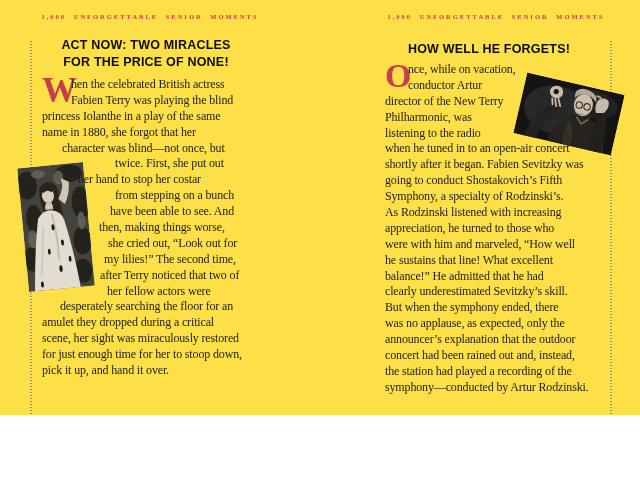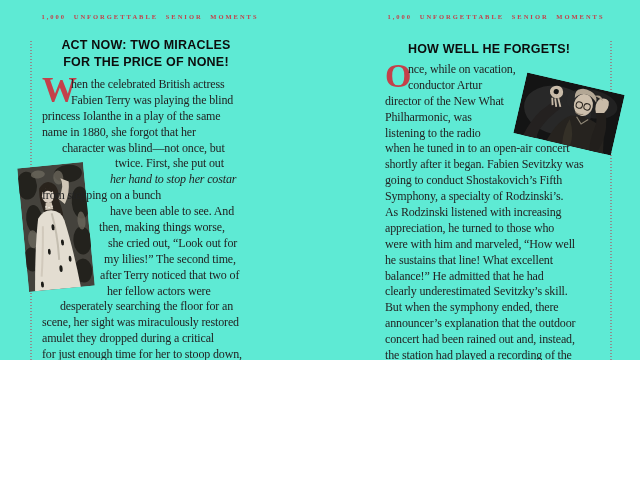--- a/index.html
+++ b/index.html
@@ -3,21 +3,21 @@
 <meta charset="utf-8">
 <style>
   :root{
     --red:#c4404a;
     --red-light:#c2545e;
     --ink:#232323;
     --rule:#8f8f8f;
   }
   html,body{margin:0;padding:0;background:#ffffff;}
   .spread{
-    position:relative;width:640px;height:360px;background:#5eead4;overflow:hidden;
+    position:relative;width:640px;height:415px;background:#fde047;overflow:hidden;
     font-family:"Liberation Serif",serif;
   }
   .running-head{
     position:absolute;top:13px;height:10px;
     font-family:"Liberation Serif",serif;font-weight:bold;
     font-size:6.5px;letter-spacing:2px;word-spacing:4px;white-space:nowrap;
     color:var(--red);text-align:center;
   }
   .running-head.lh{left:36px;width:228px;}
   .running-head.rh{left:384px;width:224px;}
@@ -44,22 +44,22 @@
   .line{white-space:nowrap;height:15.9px;}
   .dropcap{
     float:left;color:var(--red);font-weight:bold;
     font-family:"Liberation Serif",serif;letter-spacing:0;
   }
   .body-left .dropcap{width:29px;height:30px;font-size:35px;line-height:28px;}
   .body-right .dropcap{width:23px;height:30px;font-size:34px;line-height:28px;}
   
   .body-left div.line:nth-of-type(5){margin-left:20px;}
   .body-left div.line:nth-of-type(6){margin-left:73px;}
-  .body-left div.line:nth-of-type(7){margin-left:68px;font-style:italic;}
-  .body-left div.line:nth-of-type(8){}
+  .body-left div.line:nth-of-type(7){margin-left:36px;}
+  .body-left div.line:nth-of-type(8){margin-left:73px;}
   .body-left div.line:nth-of-type(9){margin-left:68px;}
   .body-left div.line:nth-of-type(10){margin-left:57px;}
   .body-left div.line:nth-of-type(11){margin-left:66px;}
   .body-left div.line:nth-of-type(12){margin-left:62px;}
   .body-left div.line:nth-of-type(13){margin-left:58px;}
   .body-left div.line:nth-of-type(14){margin-left:65px;}
   .body-left div.line:nth-of-type(15){text-align:center;}
   .photo{position:absolute;z-index:2;overflow:hidden;}
   .photo svg{display:block;width:100%;height:100%;}
   .photo.pl{left:23px;top:165px;width:66px;height:124px;transform:rotate(-5.5deg);}
@@ -139,23 +139,24 @@
         <div class="line">twice. First, she put out</div>
         <div class="line">her hand to stop her costar</div>
         <div class="line">from stepping on a bunch</div>
         <div class="line">have been able to see. And</div>
         <div class="line">then, making things worse,</div>
         <div class="line">she cried out, “Look out for</div>
         <div class="line">my lilies!” The second time,</div>
         <div class="line">after Terry noticed that two of</div>
         <div class="line">her fellow actors were</div>
         <div class="line">desperately searching the floor for an</div>
+        <div class="line">amulet they dropped during a critical</div>
         <div class="line">scene, her sight was miraculously restored</div>
-        <div class="line">amulet they dropped during a critical</div>
         <div class="line">for just enough time for her to stoop down,</div>
+        <div class="line">pick it up, and hand it over.</div>
       </div>
 
     <div class="pageno nl">136</div>
   </section>
 
   <section>
     <div class="running-head rh">1,000 UNFORGETTABLE SENIOR MOMENTS</div>
     <div class="rule rr"></div>
 
     <h2 class="title tr">
@@ -184,34 +185,35 @@
           <circle cx="32.5" cy="12" r="2.6" fill="#141414"></circle>
           <path d="M36 18 L40 26 M33 19 L36 27 M30 19 L32 26" stroke="#c9bba8" stroke-width="1.8"></path>
         </g>
       </svg>
     </div>
 
     <div class="body body-right">
       <span class="dropcap">O</span>
     <div class="line">nce, while on vacation,</div>
         <div class="line">conductor Artur</div>
-        <div class="line">director of the New What</div>
+        <div class="line">director of the New Terry</div>
         <div class="line">Philharmonic, was</div>
         <div class="line">listening to the radio</div>
         <div class="line">when he tuned in to an open-air concert</div>
         <div class="line">shortly after it began. Fabien Sevitzky was</div>
         <div class="line">going to conduct Shostakovich’s Fifth</div>
         <div class="line">Symphony, a specialty of Rodzinski’s.</div>
         <div class="line">As Rodzinski listened with increasing</div>
         <div class="line">appreciation, he turned to those who</div>
         <div class="line">were with him and marveled, “How well</div>
         <div class="line">he sustains that line! What excellent</div>
         <div class="line">balance!” He admitted that he had</div>
         <div class="line">clearly underestimated Sevitzky’s skill.</div>
         <div class="line">But when the symphony ended, there</div>
+        <div class="line">was no applause, as expected, only the</div>
         <div class="line">announcer’s explanation that the outdoor</div>
         <div class="line">concert had been rained out and, instead,</div>
         <div class="line">the station had played a recording of the</div>
         <div class="line">symphony—conducted by Artur Rodzinski.</div>
       </div>
 
     <div class="pageno nr">137</div>
   </section>
 
 </div>

